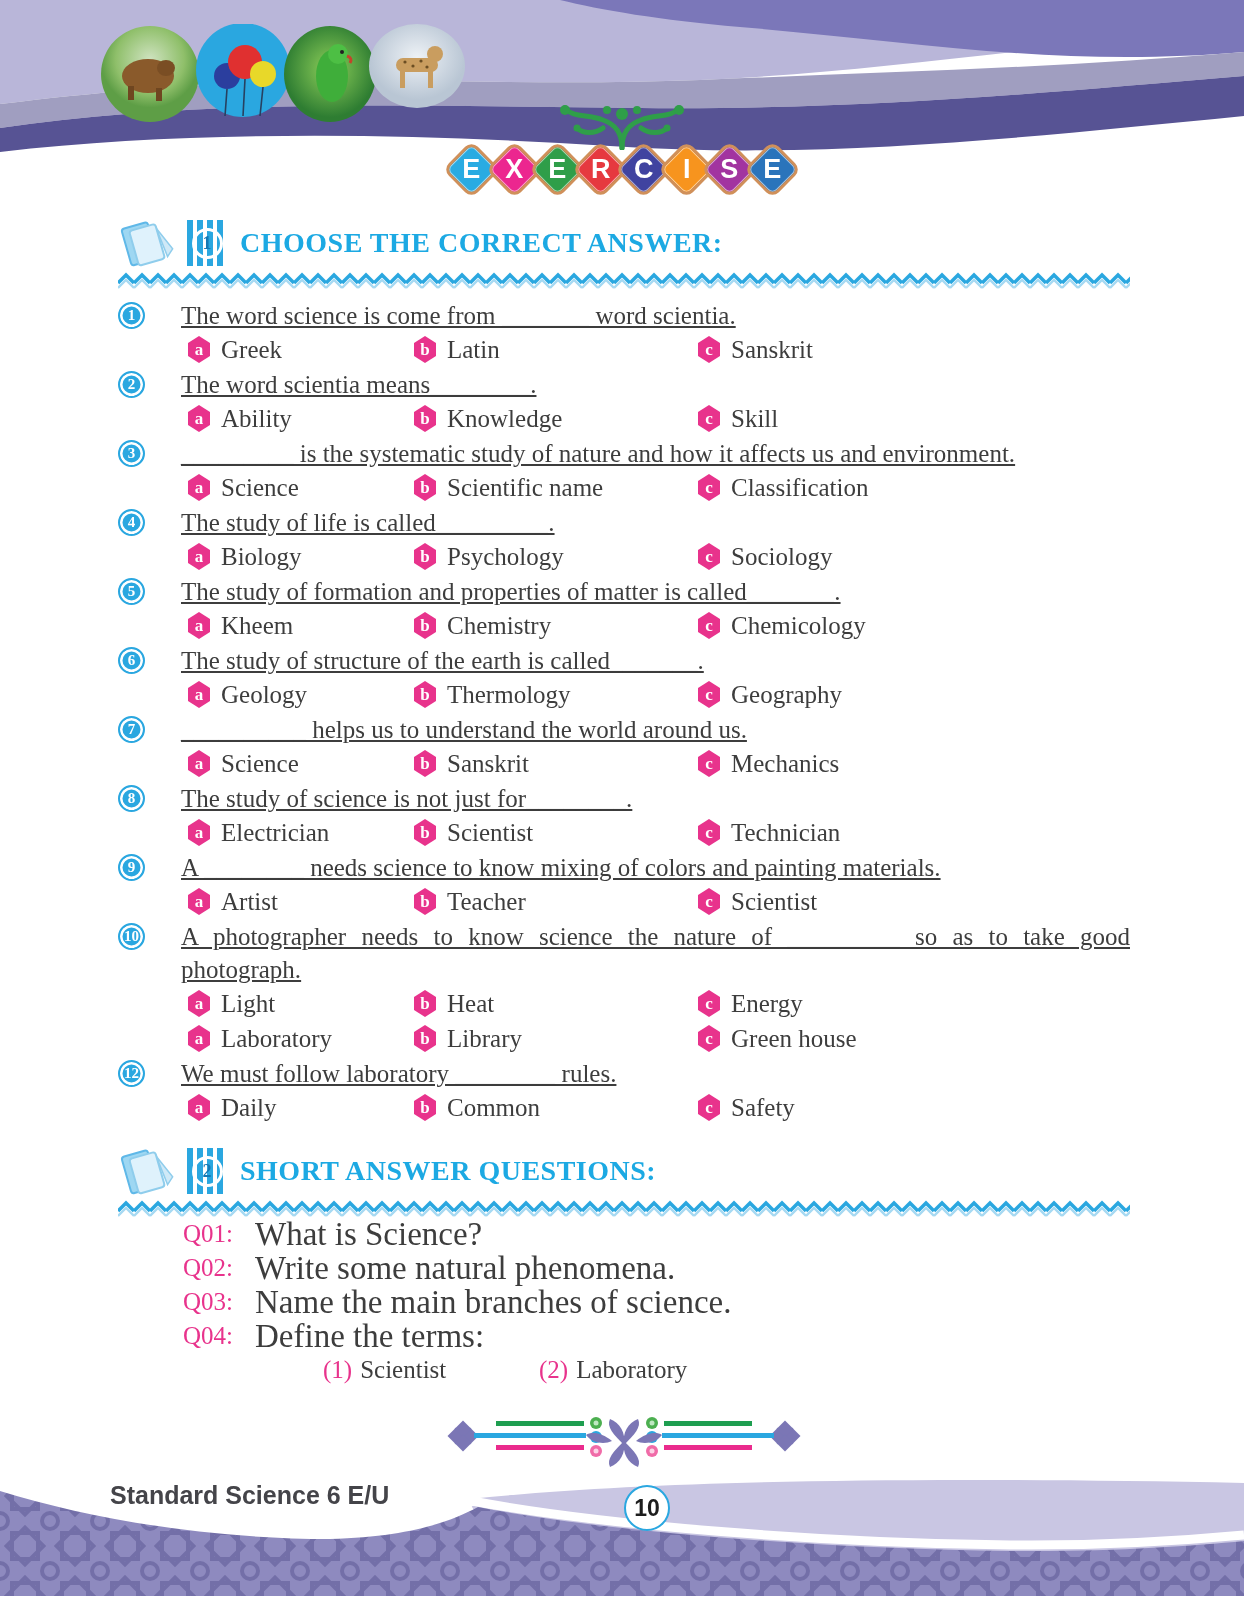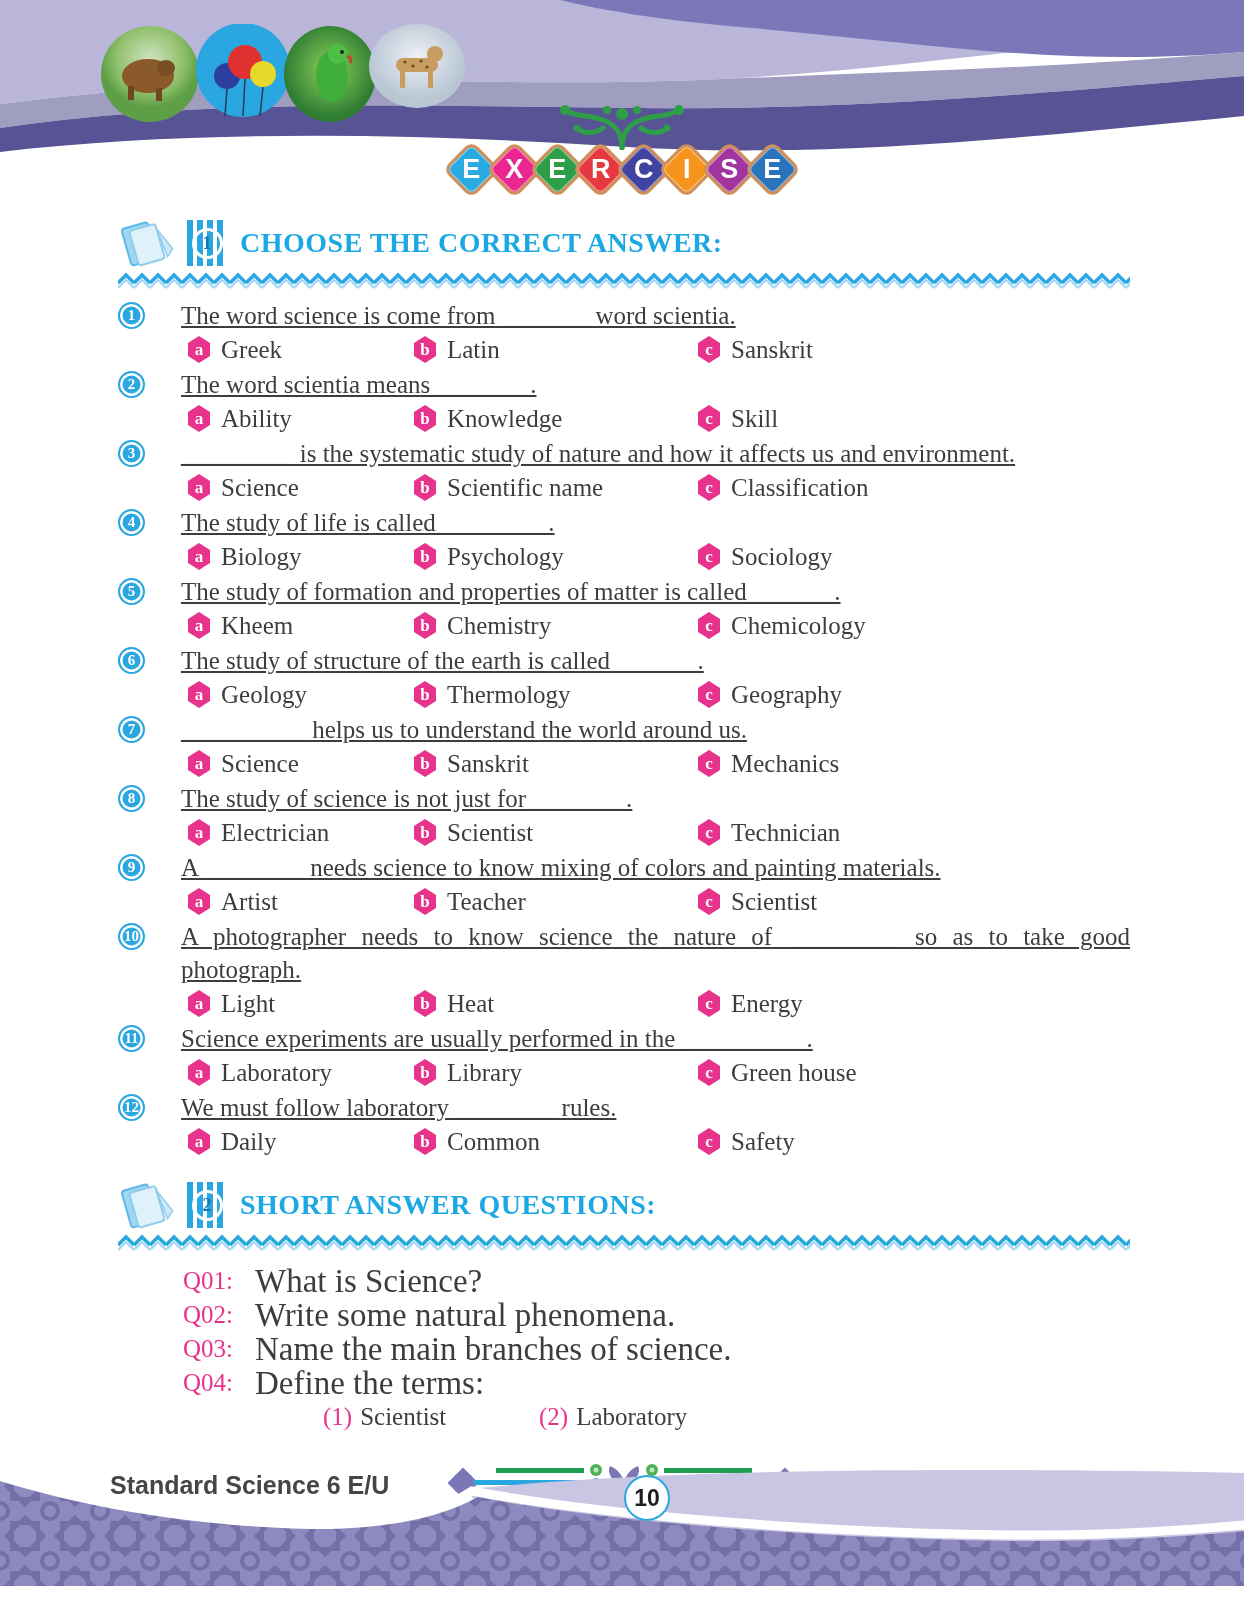--- a/index.html
+++ b/index.html
@@ -63,34 +63,34 @@
   .hex {
     flex:0 0 22px; width:22px; height:27px; margin-right:11px;
     background:#e8338c;
     clip-path:polygon(50% 0,100% 26%,100% 74%,50% 100%,0 74%,0 26%);
     display:flex; align-items:center; justify-content:center;
     color:#fff; font-size:17px; font-weight:bold;
   }
   .opt-label { font-size:25px; }
 
   
-  .saq { margin-top:13px; padding-left:65px; }
+  .saq { padding-left:65px; }
   .saq-row { display:flex; line-height:34px; }
   .saq-label { flex:0 0 72px; color:#e8338c; font-size:25px; }
   .saq-text { font-size:33px; }
   .define-row { display:flex; padding-left:140px; line-height:34px; }
   .define-item { display:flex; }
   .define-item:first-child { width:216px; }
   .define-num { color:#e8338c; font-size:25px; margin-right:8px; }
   .define-label { font-size:25px; }
 
   .ornament { display:block; margin:26px auto 0 auto; }
 
   
-  .footer { position:absolute; left:0; bottom:14px; width:1244px; height:175px; }
+  .footer { position:absolute; left:0; bottom:4px; width:1244px; height:175px; }
   .footer svg { position:absolute; left:0; top:0; }
   .book-title {
     position:absolute; left:110px; top:60px;
     font-family:"Liberation Sans", sans-serif; font-weight:bold; font-size:25px; color:#444449;
   }
   .page-badge {
     position:absolute; left:624px; top:64px; width:46px; height:46px;
     background:#fff; border:2px solid #2aa7e0; border-radius:50%;
     display:flex; align-items:center; justify-content:center;
     font-family:"Liberation Sans", sans-serif; font-weight:bold; font-size:23px; color:#1d1d1d;
@@ -440,24 +440,20 @@
               <div class="hex">b</div>
               <div class="opt-label">Heat</div>
             </div>
             <div class="opt">
               <div class="hex">c</div>
               <div class="opt-label">Energy</div>
             </div>
           </div>
         </div>
         <div class="q-block">
-          <div class="q-line">
-            <div class="q-num">11</div>
-            <div class="q-text">Science experiments are usually performed in the __________.</div>
-          </div>
           <div class="opts">
             <div class="opt">
               <div class="hex">a</div>
               <div class="opt-label">Laboratory</div>
             </div>
             <div class="opt">
               <div class="hex">b</div>
               <div class="opt-label">Library</div>
             </div>
             <div class="opt">

